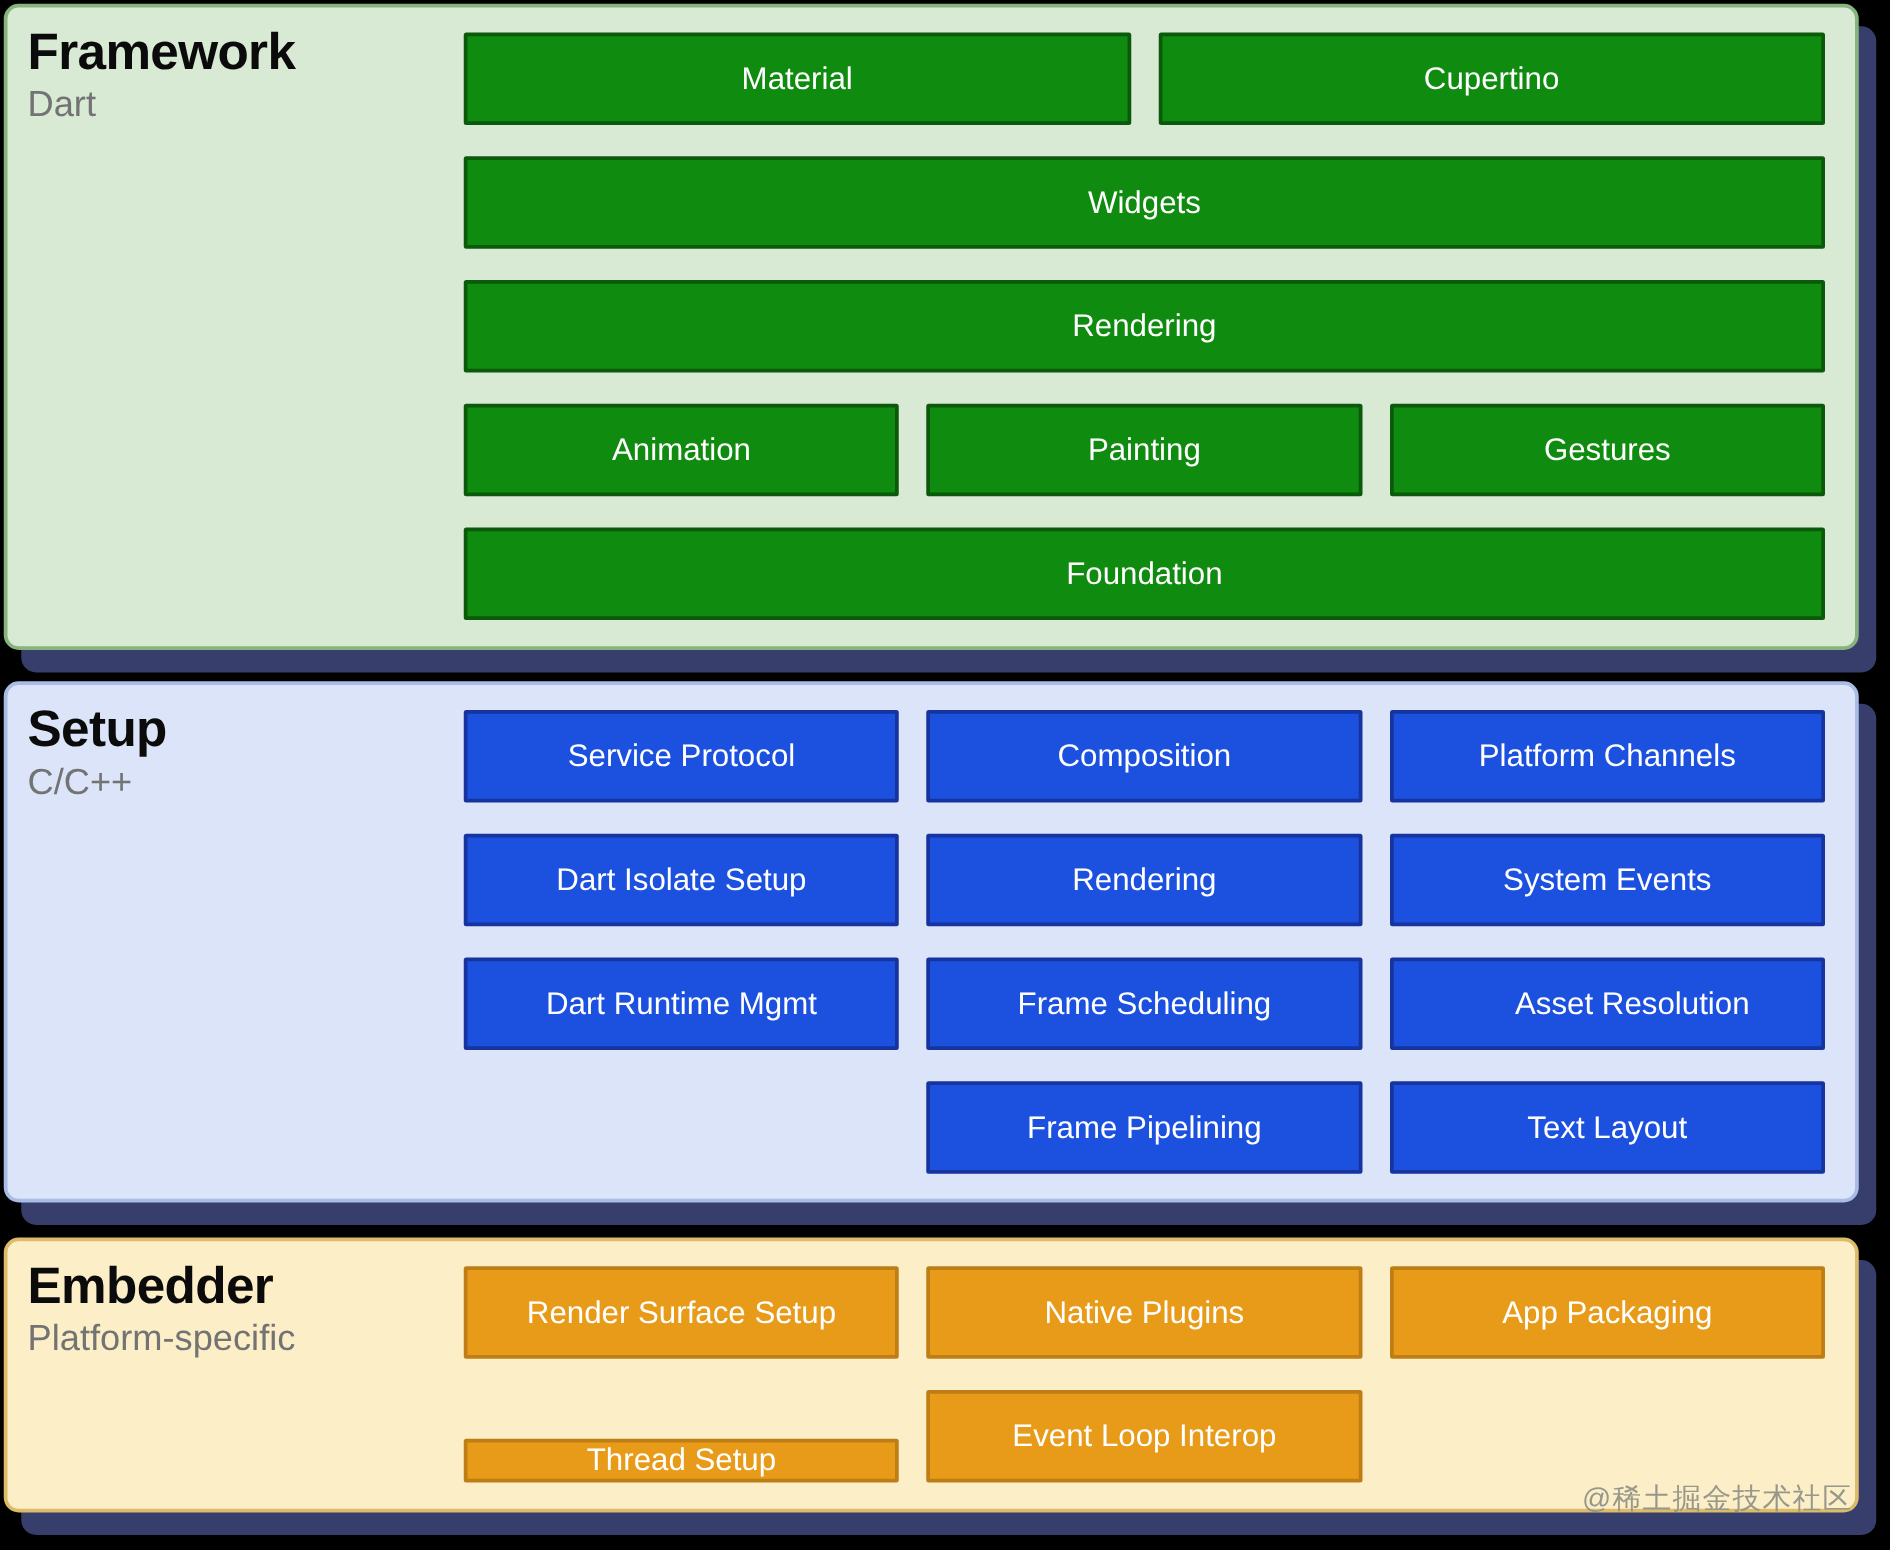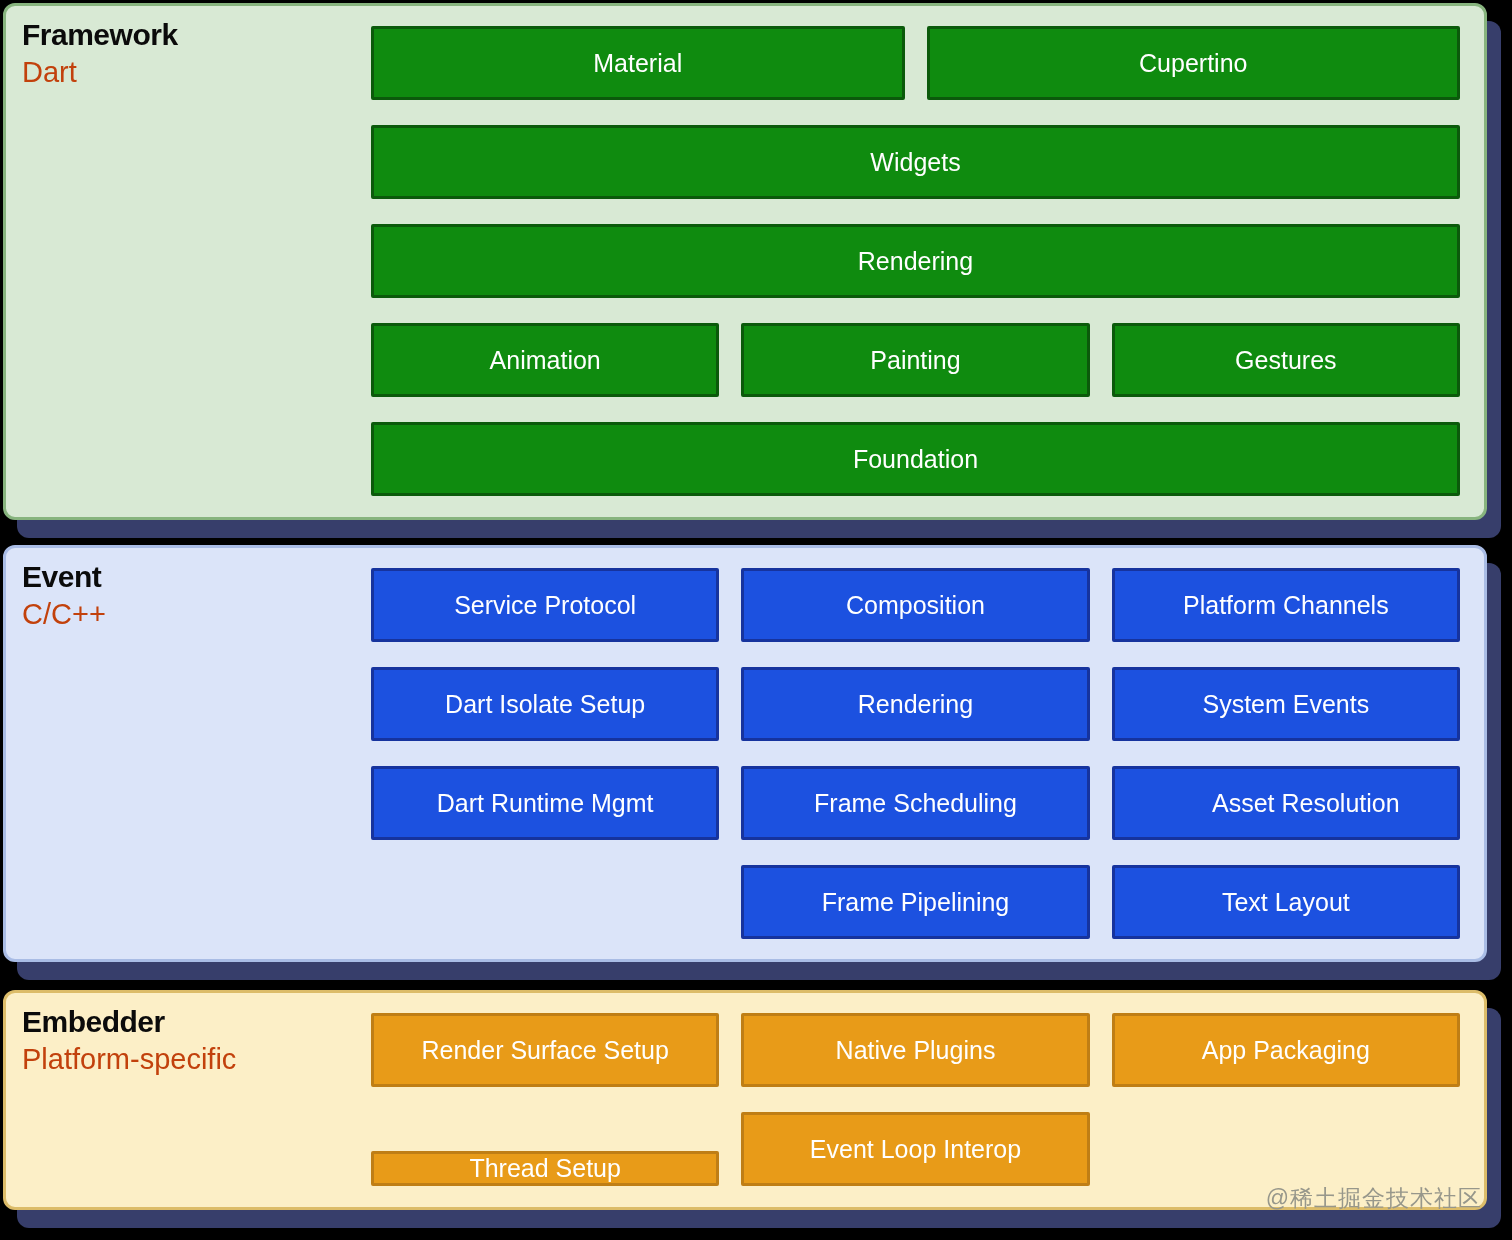--- a/index.html
+++ b/index.html
@@ -28,30 +28,30 @@
   .panel-framework { top: 3px;   height: 517px; }
   .panel-engine    { top: 545px; height: 417px; }
   .panel-embedder  { top: 990px; height: 220px; }
 
   .panel-header {
     position: absolute;
     top: 12px;
     left: 16px;
   }
   .panel-title {
-    font-size: 30px;
+    font-size: 41px;
     font-weight: 700;
     color: #0b0b0b;
     letter-spacing: -0.5px;
     line-height: 1.15;
   }
   .panel-subtitle {
     font-size: 29px;
     font-weight: 400;
-    color: #c2410c;
+    color: #737373;
     line-height: 1.35;
   }
   .grid {
     position: absolute;
     left: 365px;
     top: 20px;
     width: 1089px;
     display: grid;
     grid-template-columns: repeat(6, 1fr);
     grid-auto-rows: 74px;
@@ -97,21 +97,21 @@
         <div class="box" style="grid-area: 3 / 1 / auto / span 6;">Rendering</div>
         <div class="box" style="grid-area: 4 / 3 / auto / span 2;">Painting</div>
         <div class="box" style="grid-area: 4 / 1 / auto / span 2;">Animation</div>
         <div class="box" style="grid-area: 4 / 5 / auto / span 2;">Gestures</div>
         <div class="box" style="grid-area: 5 / 1 / auto / span 6;">Foundation</div>
       </div>
   </section>
 
   <section class="panel panel-engine" style="--panel-bg: #DBE4F9; --panel-border: #A9BCE5; --box-bg: #1C51E0; --box-border: #16339E; --box-text: #FFFFFF;">
     <header class="panel-header">
-      <div class="panel-title">Event</div>
+      <div class="panel-title">Setup</div>
       <div class="panel-subtitle">C/C++</div>
     </header>
     <div class="grid">
         <div class="box" style="grid-area: 1 / 1 / auto / span 2;">Service Protocol</div>
         <div class="box" style="grid-area: 1 / 3 / auto / span 2;">Composition</div>
         <div class="box" style="grid-area: 1 / 5 / auto / span 2;">Platform Channels</div>
         <div class="box" style="grid-area: 2 / 1 / auto / span 2;">Dart Isolate Setup</div>
         <div class="box" style="grid-area: 2 / 3 / auto / span 2;">Rendering</div>
         <div class="box" style="grid-area: 2 / 5 / auto / span 2;">System Events</div>
         <div class="box" style="grid-area: 3 / 1 / auto / span 2;">Dart Runtime Mgmt</div>

